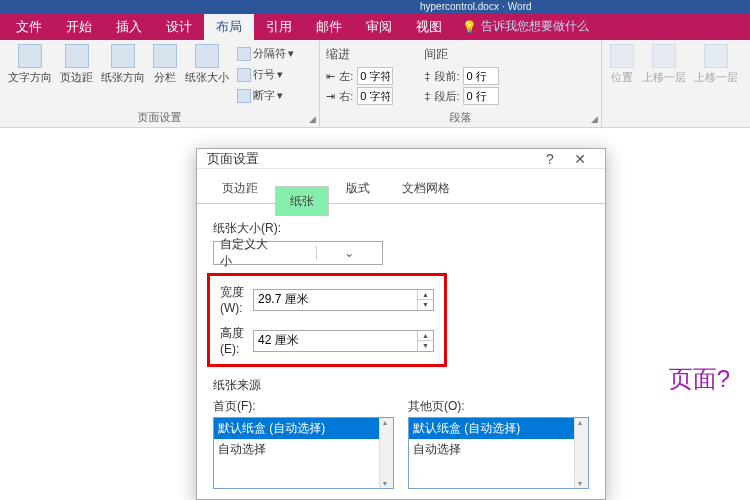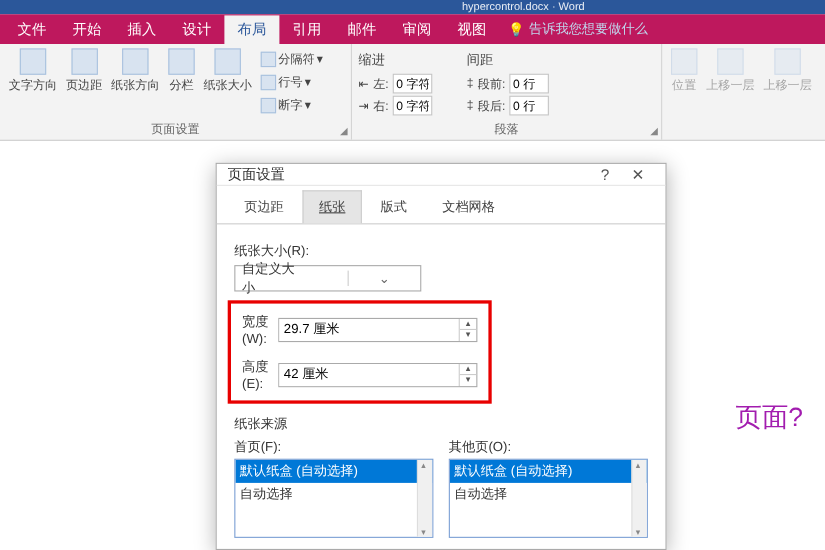--- a/index.html
+++ b/index.html
@@ -30,21 +30,21 @@
 .doc-area { background: #888; height: 372px; position: relative; }
 .page { background: #fff; position: absolute; left: 0; top: 0; width: 750px; height: 372px; }
 .page-text { position: absolute; right: 20px; top: 235px; font-size: 24px; color: #a21caf; }
 
 .dialog { position: absolute; left: 196px; top: 148px; width: 410px; height: 352px; background: #fff; border: 1px solid #aaa; box-shadow: 0 4px 18px rgba(0,0,0,.3); display: flex; flex-direction: column; }
 .dialog-titlebar { height: 32px; display: flex; align-items: center; padding: 0 10px; font-size: 13px; color: #333; border-bottom: 1px solid #e6e6e6; }
 .dialog-titlebar .spacer { flex: 1; }
 .dialog-titlebar .tb-btn { width: 30px; text-align: center; font-size: 14px; color: #555; cursor: pointer; }
 .dialog-tabs { display: flex; border-bottom: 1px solid #ccc; padding: 4px 10px 0 10px; gap: 2px; }
 .dialog-tab { font-size: 12px; padding: 6px 14px; color: #444; cursor: pointer; border: 1px solid transparent; border-bottom: none; }
-.dialog-tab.active { border-color: #ccc; background: #e5e5e5; position: relative; top: 0; text-decoration: underline; }
+.dialog-tab.active { border-color: #ccc; background: #86efac; position: relative; top: 13px; }
 .dialog-body { padding: 10px 16px; font-size: 12px; color: #333; }
 .field-label { margin: 6px 0 4px 0; }
 .select-box { display: flex; align-items: center; border: 1px solid #aaa; width: 170px; height: 24px; gap: 36px; }
 .select-box span { flex: 1; padding: 0 6px; }
 .select-box .arrow { width: 18px; text-align: center; border-left: 1px solid #ccc; color: #666; cursor: pointer; }
 
 .dim-box { border: 3px solid #e80000; padding: 8px 10px; margin: 8px 0 10px -6px; width: 240px; display: flex; flex-direction: column; gap: 10px; }
 .dim-row { display: flex; align-items: center; gap: 8px; }
 .dim-row label { width: 56px; }
 .dim-input { flex: 1; display: flex; border: 1px solid #aaa; height: 22px; }

